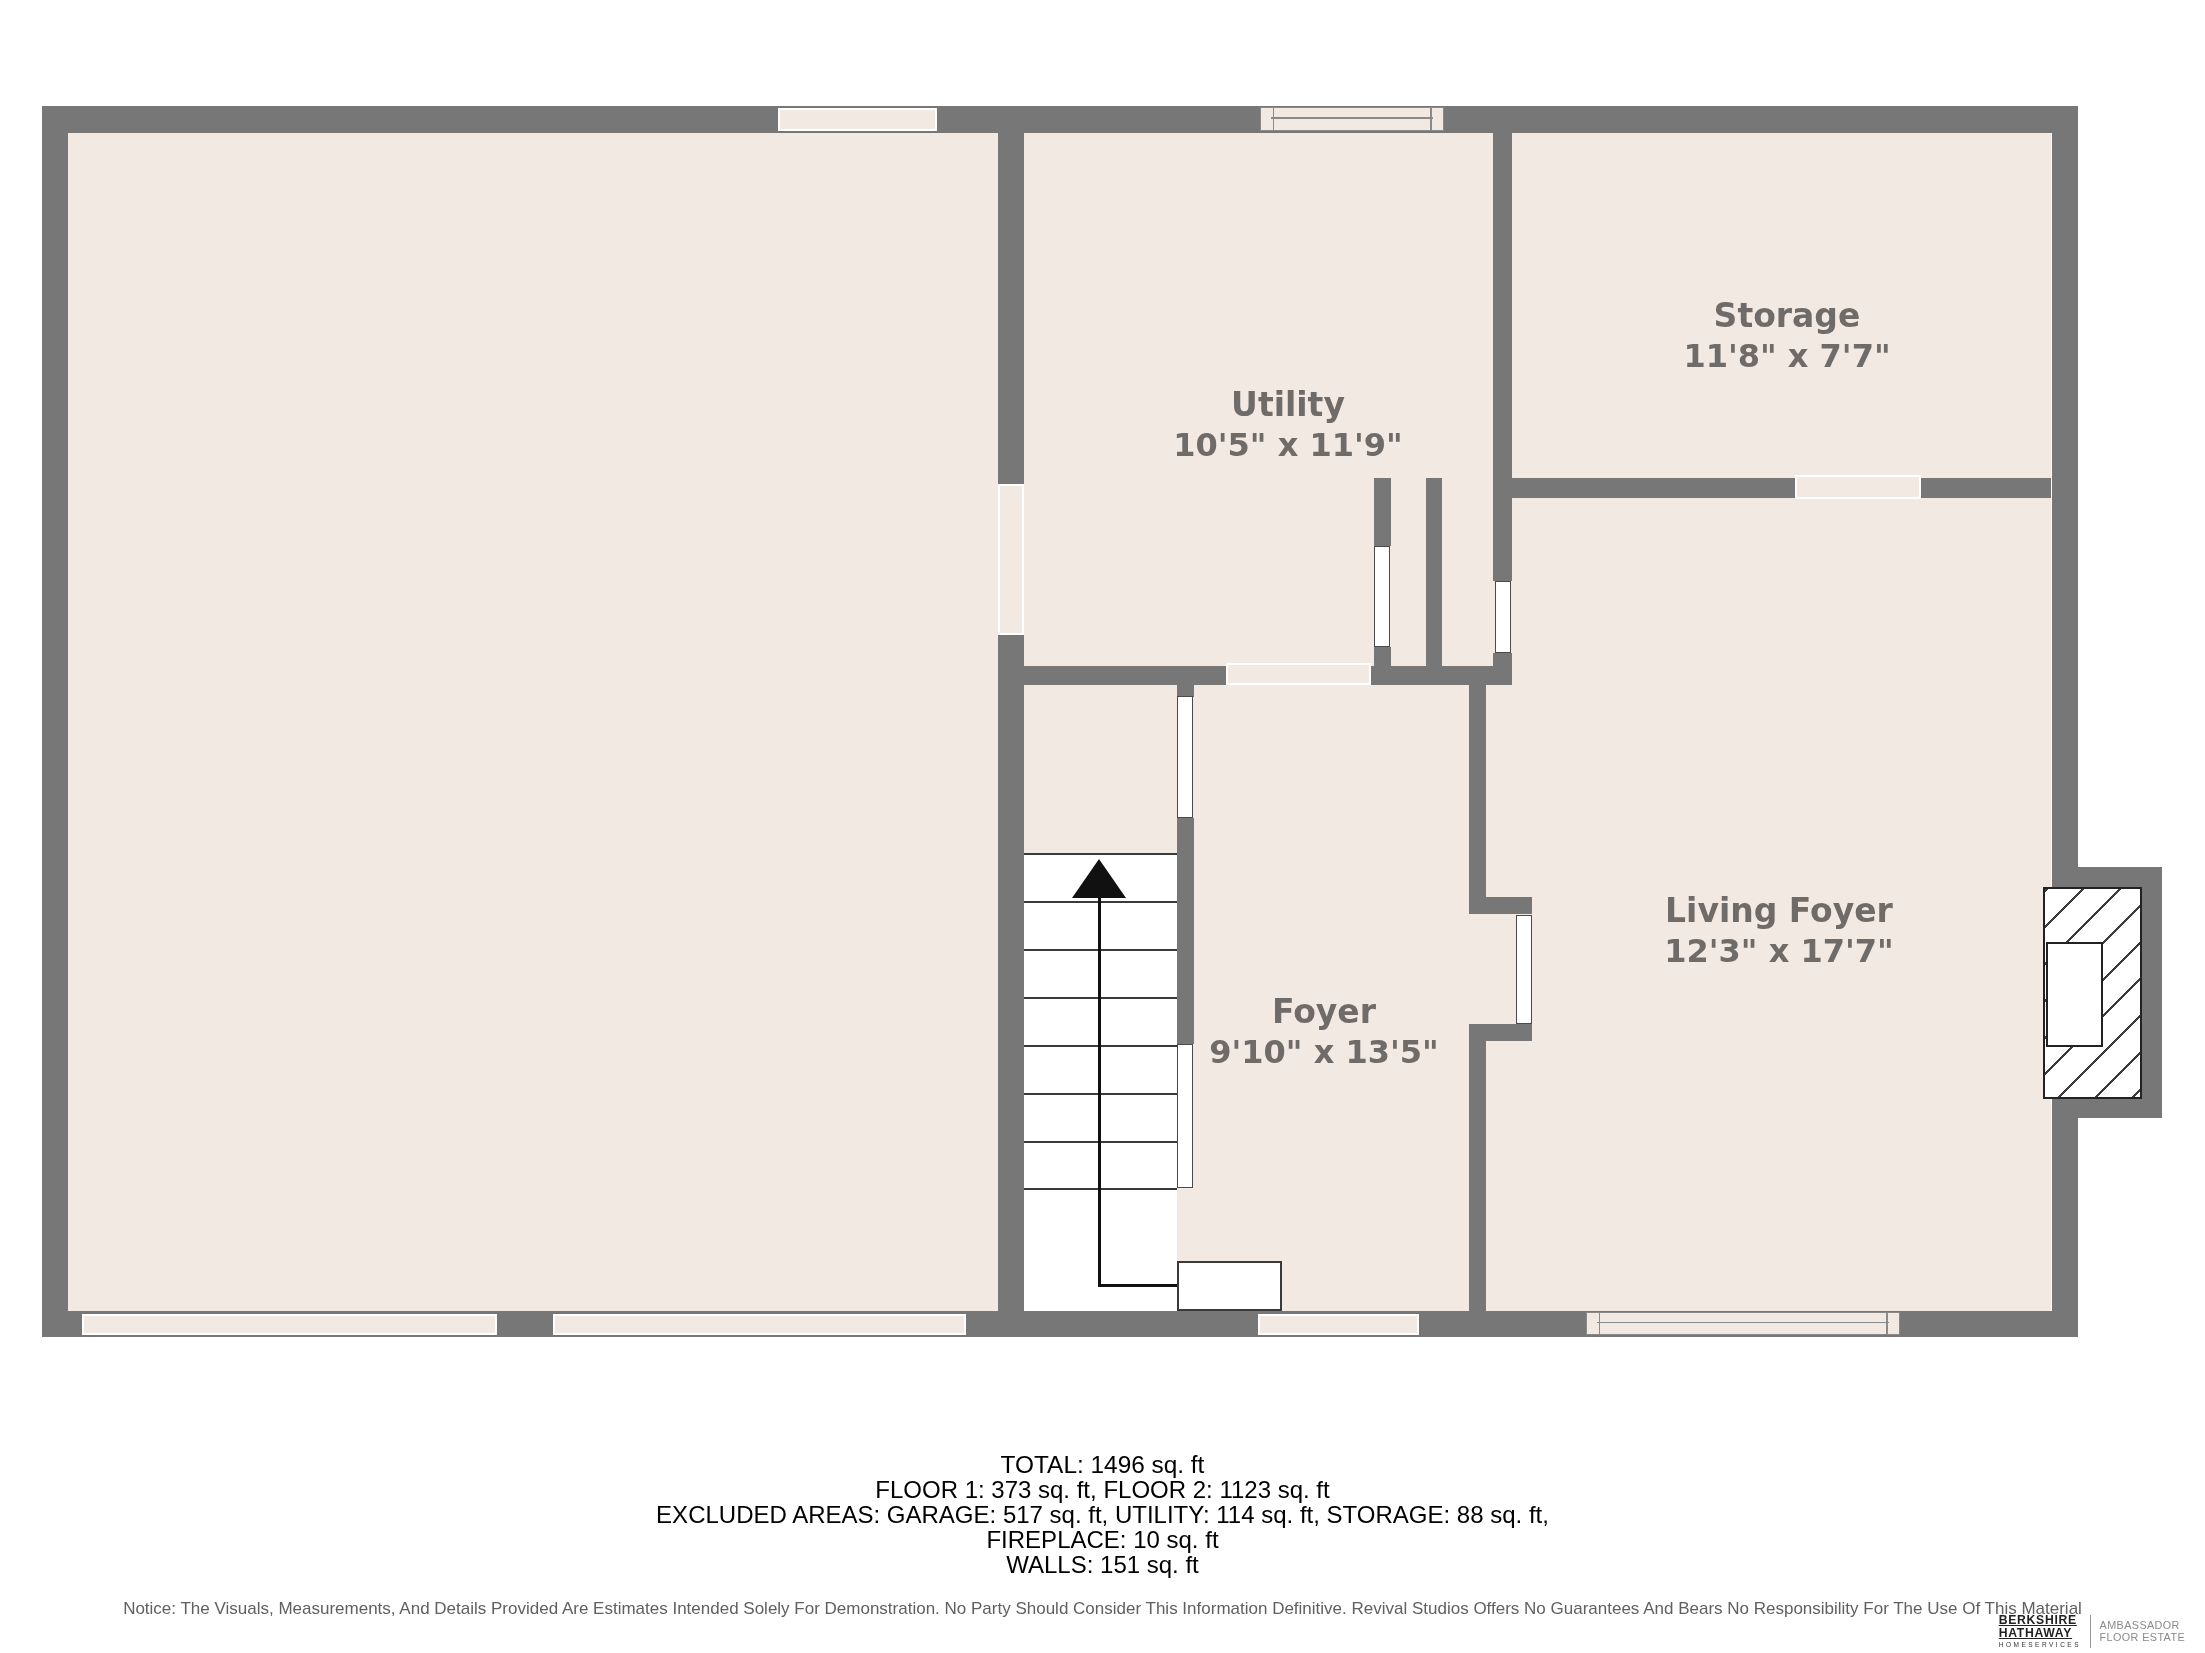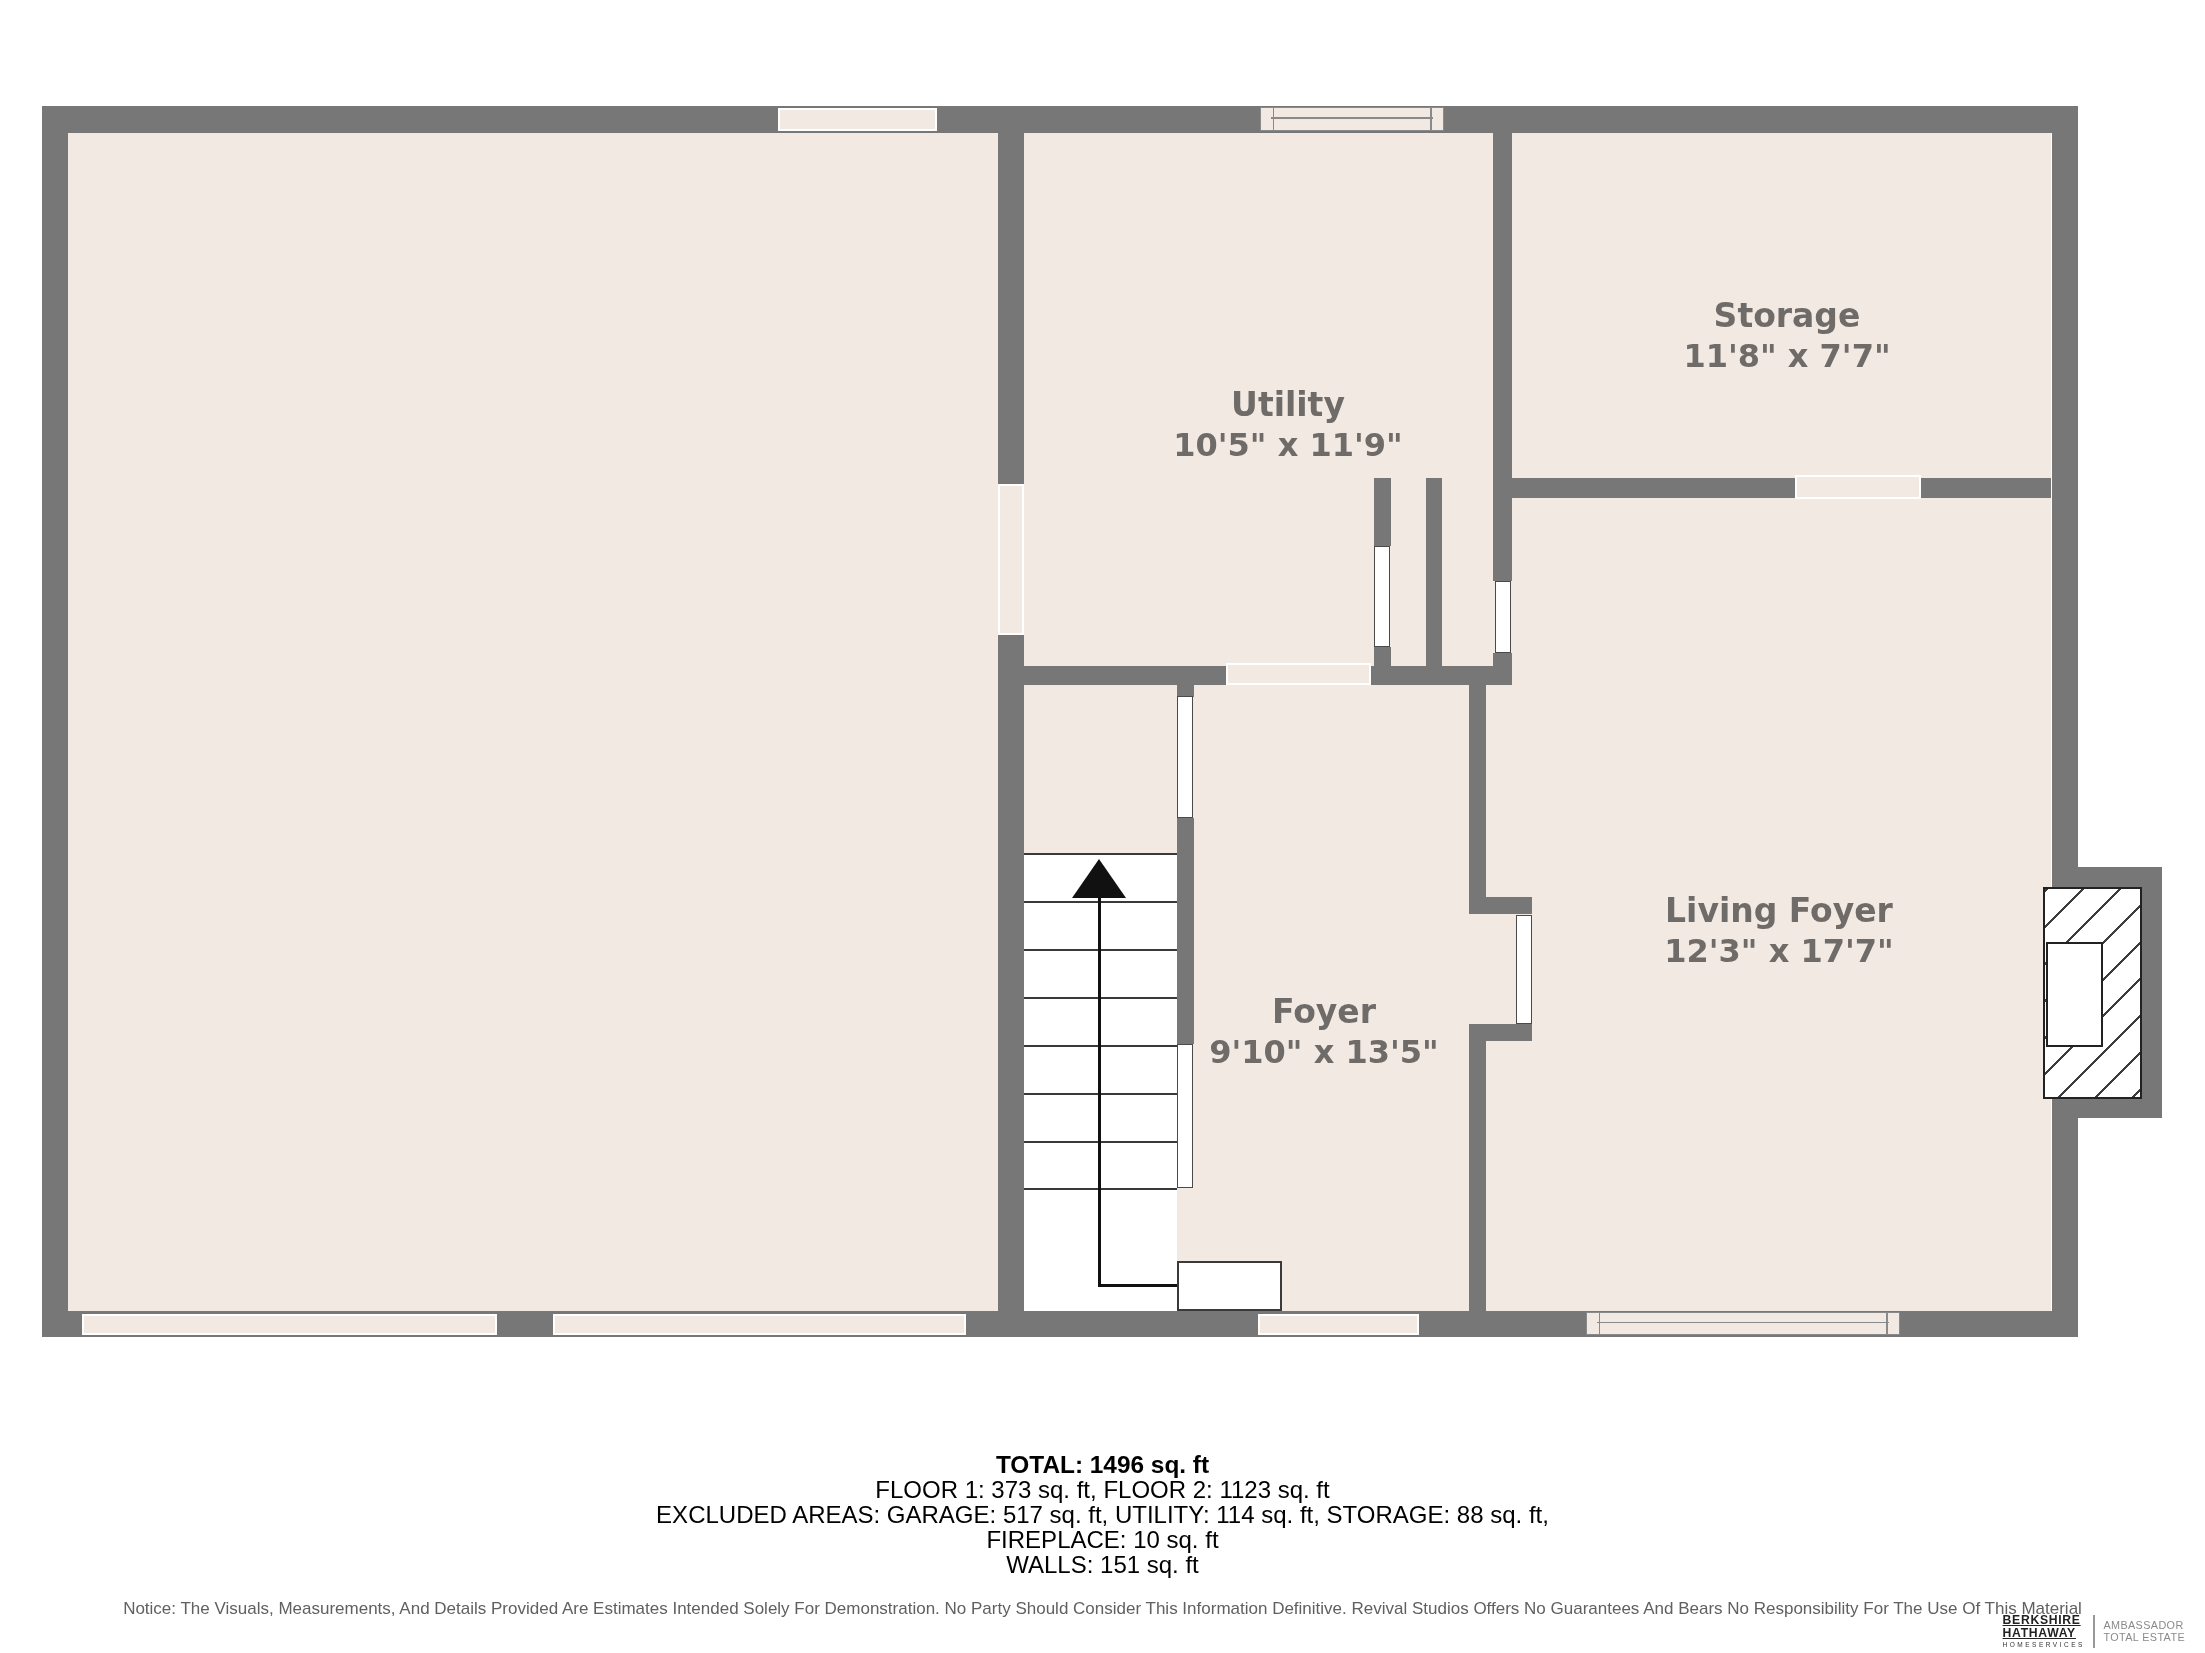--- a/index.html
+++ b/index.html
@@ -20,21 +20,21 @@
               border-right:27px solid transparent;border-bottom:39px solid #111111;}
   .hatch-box{position:absolute;background:#ffffff;border:2.2px solid #222222;box-sizing:border-box;
              background-image:repeating-linear-gradient(135deg,#3c3c3c 0 2.2px,transparent 2.2px 26px);}
   .firebox{position:absolute;background:#ffffff;border:2.2px solid #222222;box-sizing:border-box;}
   .room-label{position:absolute;transform:translate(-50%,-50%);text-align:center;
               color:var(--label,#6f6b68);white-space:nowrap;font-weight:bold;}
   .room-name{font-size:33px;line-height:1.25;}
   .room-dims{font-size:32px;line-height:1.25;}
   .summary{position:absolute;left:0;width:100%;top:1452px;text-align:center;color:#000000;
            font-family:"Liberation Sans",sans-serif;font-size:24px;line-height:25px;}
-  .summary-total{font-weight:bold;font-size:24.4px;}
+  .summary-total{font-weight:normal;font-size:24.4px;}
   .notice{position:absolute;left:0;width:100%;top:1599px;text-align:center;color:#606060;
           font-family:"Liberation Sans",sans-serif;font-size:17px;}
   .logo{position:absolute;right:20px;top:1614px;display:flex;align-items:center;gap:8.6px;
         font-family:"Liberation Sans",sans-serif;}
   .logo-brand{text-align:left;color:#222222;}
   .logo-brand-line{font-weight:bold;font-size:12.2px;line-height:13px;letter-spacing:0.7px;text-decoration:underline;}
   .logo-brand-sub{font-size:6.5px;letter-spacing:2.5px;margin-top:1.4px;color:#333333;}
   .logo-divider{width:1.4px;height:33px;background:#999999;}
   .logo-agency{text-align:left;color:#8a8a8a;font-size:10.8px;line-height:12.2px;letter-spacing:0.4px;}
 </style>
@@ -138,18 +138,18 @@
 
   <div class="logo">
     <div class="logo-brand">
       <div class="logo-brand-line">BERKSHIRE</div>
       <div class="logo-brand-line">HATHAWAY</div>
       <div class="logo-brand-sub">HOMESERVICES</div>
     </div>
     <div class="logo-divider"></div>
     <div class="logo-agency">
       <div>AMBASSADOR</div>
-      <div>TOTAL ESTATE</div>
+      <div>FLOOR ESTATE</div>
     </div>
   </div>
 
 </div>
 
 
 </body></html>

